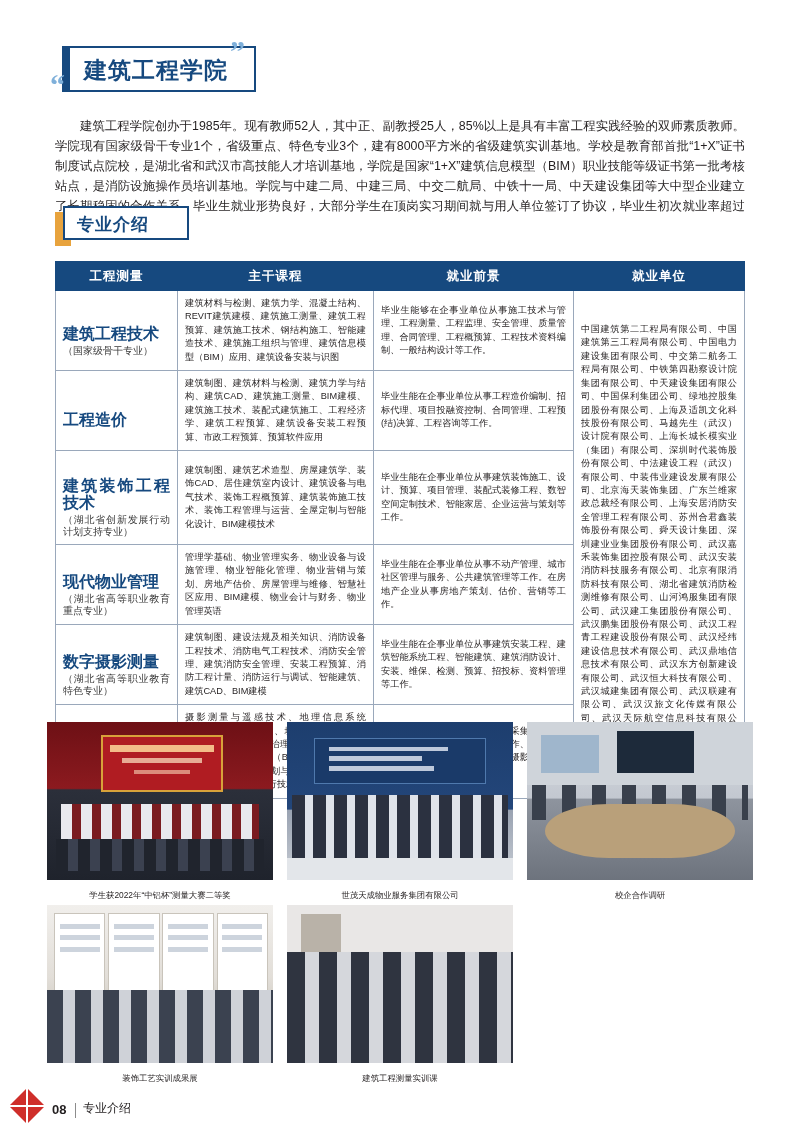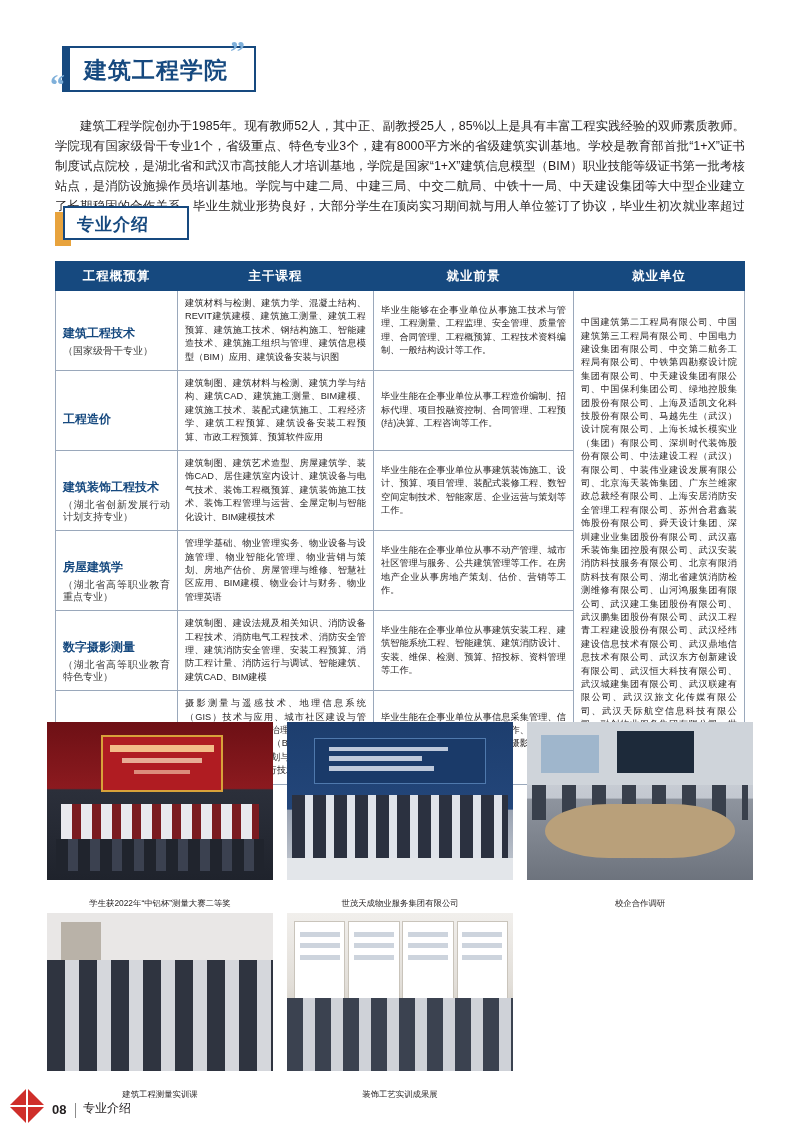--- a/index.html
+++ b/index.html
@@ -156,21 +156,21 @@
   .col-name { width: 122px; }
   .col-course { width: 196px; }
   .col-prospect { width: 200px; }
   .col-emp { width: 171px; }
 
   .cell-name {
     text-align: center;
     vertical-align: middle;
   }
   .cell-name .mname {
-    font-size: 12px;
+    font-size: 16px;
     font-weight: bold;
     color: #16497f;
     line-height: 17px;
     display: block;
     margin-top: 20px;
   }
   .cell-name .mnote {
     font-size: 10px;
     color: #3a3a3a;
     line-height: 12px;
@@ -205,21 +205,21 @@
     width: 226px;
     height: 158px;
     overflow: hidden;
     position: relative;
     background: #3a3f4a;
   }
   .caption {
     text-align: center;
     font-size: 8.4px;
     color: #231f20;
-    padding-top: 17px;
+    padding-top: 9px;
     line-height: 12px;
   }
 
   
   .ph-stage {
     position: absolute; inset: 0;
     background: linear-gradient(#6d1015 0%, #8c1a1f 42%, #2b2f3a 43%, #1f232c 100%);
   }
   .ph-stage .screen {
     position: absolute; left: 24%; top: 8%; width: 52%; height: 34%;
@@ -369,21 +369,21 @@
 
   <table class="maj-table">
     <colgroup>
       <col class="col-name">
         <col class="col-course">
         <col class="col-prospect">
         <col class="col-emp">
     </colgroup>
     <thead>
       <tr>
-        <th>工程概预算</th>
+        <th>工程测量</th>
         <th>主干课程</th>
         <th>就业前景</th>
         <th>就业单位</th>
       </tr>
     </thead>
     <tbody>
       <tr>
         <td class="cell-name">
           <span class="mname">建筑工程技术</span>
           <span class="mnote">（国家级骨干专业）</span>
@@ -403,21 +403,21 @@
       <tr>
         <td class="cell-name">
           <span class="mname">建筑装饰工程技术</span>
           <span class="mnote">（湖北省创新发展行动计划支持专业）</span>
         </td>
         <td>建筑制图、建筑艺术造型、房屋建筑学、装饰CAD、居住建筑室内设计、建筑设备与电气技术、装饰工程概预算、建筑装饰施工技术、装饰工程管理与运营、全屋定制与智能化设计、BIM建模技术</td>
         <td>毕业生能在企事业单位从事建筑装饰施工、设计、预算、项目管理、装配式装修工程、数智空间定制技术、智能家居、企业运营与策划等工作。</td>
       </tr>
       <tr>
         <td class="cell-name">
-          <span class="mname">房屋建筑学</span>
+          <span class="mname">现代物业管理</span>
           <span class="mnote">（湖北省高等职业教育重点专业）</span>
         </td>
         <td>管理学基础、物业管理实务、物业设备与设施管理、物业智能化管理、物业营销与策划、房地产估价、房屋管理与维修、智慧社区应用、BIM建模、物业会计与财务、物业管理英语</td>
         <td>毕业生能在企事业单位从事不动产管理、城市社区管理与服务、公共建筑管理等工作。在房地产企业从事房地产策划、估价、营销等工作。</td>
       </tr>
       <tr>
         <td class="cell-name">
           <span class="mname">数字摄影测量</span>
           <span class="mnote">（湖北省高等职业教育特色专业）</span>
         </td>
@@ -474,55 +474,55 @@
             <div class="ppl"></div>
               <div class="tbl"></div>
           </div>
         </div>
         <div class="caption">校企合作调研</div>
       </div>
     </div>
     <div class="photo-row">
       <div class="photo-cell">
         <div class="photo-frame">
+          <div class="ph-board">
+            <div class="panel b1">
+                <i></i>
+                <i></i>
+                <i></i>
+              </div>
+            <div class="panel b2">
+                <i></i>
+                <i></i>
+                <i></i>
+              </div>
+            <div class="panel b3">
+                <i></i>
+                <i></i>
+                <i></i>
+              </div>
+            <div class="panel b4">
+                <i></i>
+                <i></i>
+                <i></i>
+              </div>
+            <div class="crowd"></div>
+          </div>
+        </div>
+        <div class="caption">装饰工艺实训成果展</div>
+      </div>
+      <div class="photo-cell">
+        <div class="photo-frame">
           <div class="ph-class">
             <div class="wall"></div>
               <div class="door"></div>
               <div class="ppl"></div>
           </div>
         </div>
         <div class="caption">建筑工程测量实训课</div>
-      </div>
-      <div class="photo-cell">
-        <div class="photo-frame">
-          <div class="ph-board">
-            <div class="panel b1">
-                <i></i>
-                <i></i>
-                <i></i>
-              </div>
-            <div class="panel b2">
-                <i></i>
-                <i></i>
-                <i></i>
-              </div>
-            <div class="panel b3">
-                <i></i>
-                <i></i>
-                <i></i>
-              </div>
-            <div class="panel b4">
-                <i></i>
-                <i></i>
-                <i></i>
-              </div>
-            <div class="crowd"></div>
-          </div>
-        </div>
-        <div class="caption">装饰工艺实训成果展</div>
       </div>
     </div>
   </div>
 
   <div class="footer">
     <div class="tri">
       <span class="t1"></span>
         <span class="t2"></span>
         <span class="t3"></span>
         <span class="t4"></span>

